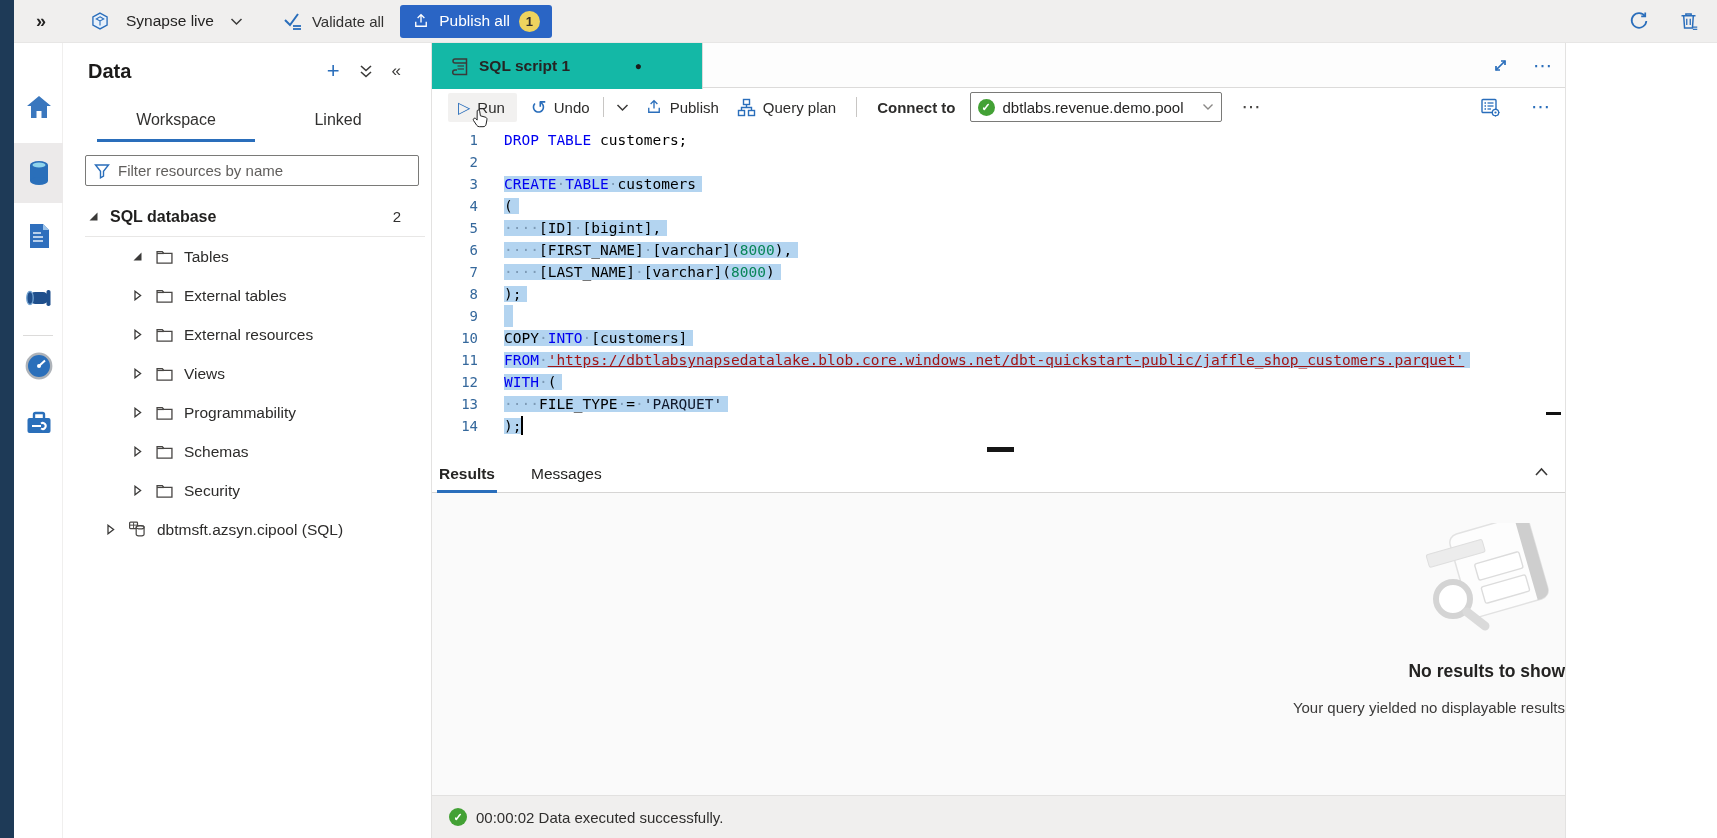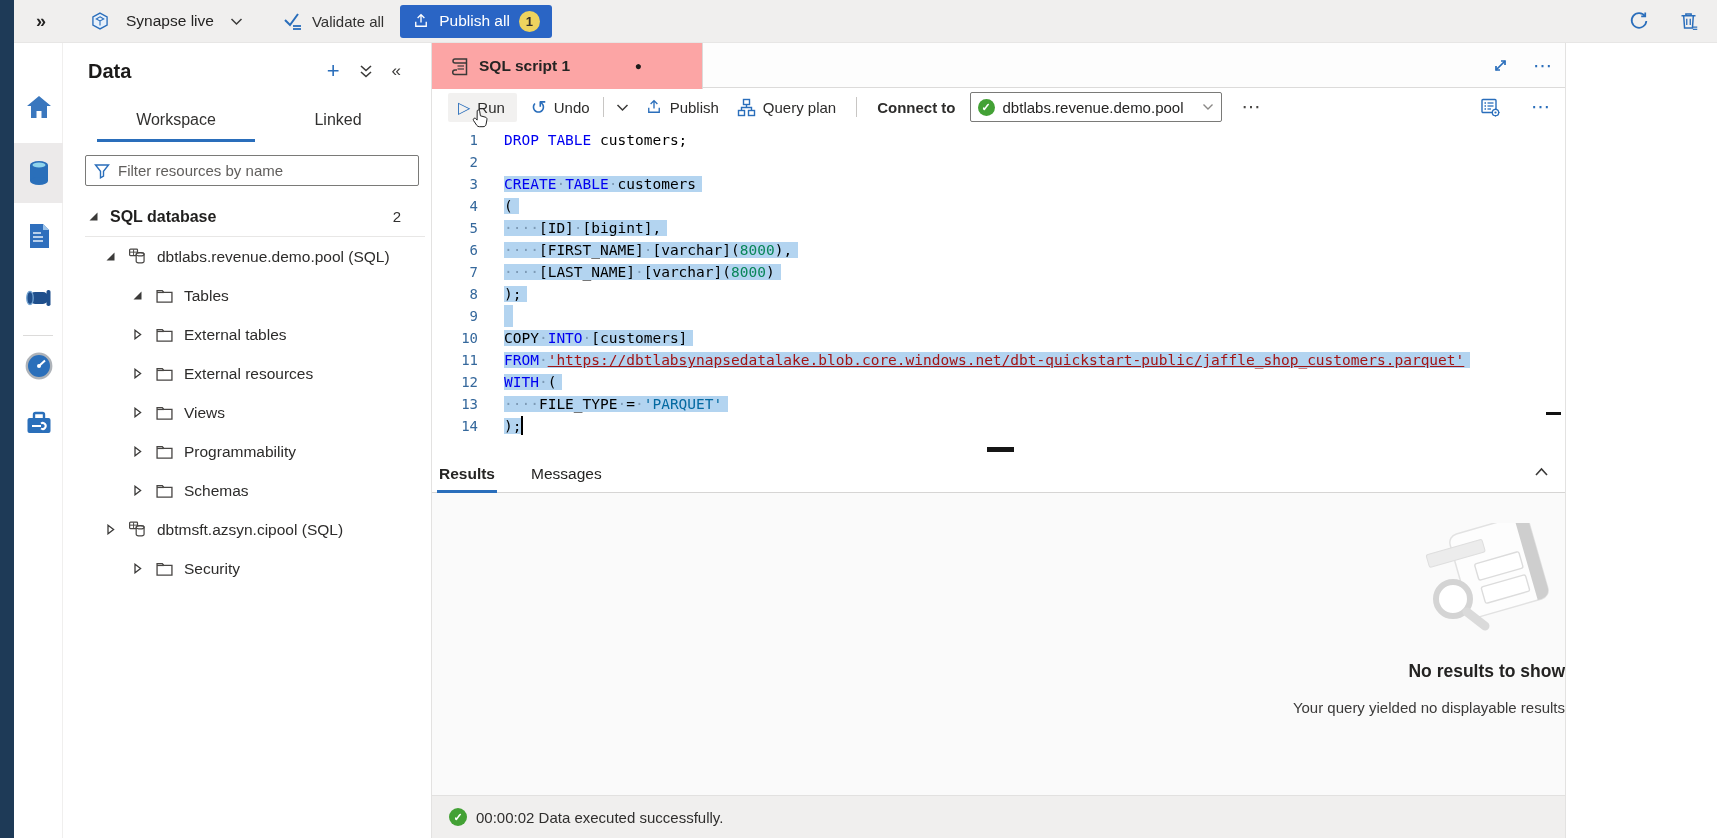--- a/index.html
+++ b/index.html
@@ -50,21 +50,21 @@
 .tlabel{font-size:15.5px;color:#2d2c2b;white-space:nowrap}
 .trow.root .tlabel{font-weight:bold;font-size:16px;color:#201f1e}
 .tcount{margin-left:auto;margin-right:30px;font-size:15px;color:#323130}
 .tree-sep{border-top:1px solid #e8e7e6;margin-left:22px;margin-right:6px}
 
 
 .editor{position:absolute;left:432px;top:43px;width:1133px;bottom:0;background:#fff}
 .rgutter{position:absolute;left:1565px;top:43px;right:0;bottom:0;background:#fff;border-left:1px solid #e3e2e1}
 
 .tabstrip{position:absolute;top:0;left:0;right:0;height:45px;background:#fdfdfd;border-bottom:1px solid #dcdbda}
-.etab{position:absolute;left:0;top:0;width:271px;height:46px;background:#fca5a5;border-right:1px solid #dcdbda;display:flex;align-items:center;z-index:2;cursor:pointer}
+.etab{position:absolute;left:0;top:0;width:271px;height:46px;background:#14b8a6;border-right:1px solid #dcdbda;display:flex;align-items:center;z-index:2;cursor:pointer}
 .etab-title{font-weight:bold;font-size:15.5px;color:#252423;margin-left:10px}
 .dirty{margin-left:auto;margin-right:60px;font-size:12px;color:#1c1b1a}
 .strip-icons{position:absolute;right:12px;top:0;height:45px;display:flex;align-items:center;gap:24px}
 .ellipsis{font-size:19px;color:#2a6ebb;letter-spacing:1px;cursor:pointer;line-height:10px}
 .ellipsis.dark{color:#484644}
 
 .toolbar{position:absolute;top:45px;left:0;right:0;height:38px;background:#fff;display:flex;align-items:center}
 .tbtn{display:flex;align-items:center;gap:7px;color:#2d2c2b;font-size:15px;cursor:pointer;white-space:nowrap}
 .tbtn .bi{color:#2a6ebb;font-size:16px}
 .run{background:#f2f1f0;border-radius:2px;padding:5px 12px 5px 10px;margin-left:16px;position:relative}
@@ -82,21 +82,21 @@
 .cursor-overlay{position:absolute;left:24px;top:16px;z-index:5;pointer-events:none}
 
 
 .code{position:absolute;top:83px;left:0;right:0;height:318px;background:#fff;font-family:"DejaVu Sans Mono",monospace;font-size:14.5px;line-height:22px;padding-top:3px;overflow:hidden}
 .cl{display:flex;height:22px}
 .ln{width:46px;text-align:right;color:#35689c;flex:none;font-size:14px}
 .lc{margin-left:26px;white-space:pre}
 .tok-k{color:#0000f0}
 .tok-t{color:#000}
 .tok-n{color:#098658}
-.tok-s{color:#0369a1}
+.tok-s{color:#0f172a}
 .tok-u{color:#a31515;text-decoration:underline}
 .tok-w{color:#7d9ab5}
 .sel{background:#b3d4f0;padding-right:6px}
 .sel.nopr{padding-right:0}
 .sel.selempty{display:inline-block;width:9px;height:22px}
 .caret{display:inline-block;width:2px;height:19px;background:#000;vertical-align:-4px}
 .ovr-dash{position:absolute;right:4px;top:286px;width:15px;height:3px;background:#111}
 
 
 .sash{position:absolute;top:401px;left:0;right:0;height:12px;background:#fff}
@@ -265,115 +265,102 @@
     </div>
     <div class="tree">
         <div class="trow lvl0 root">
           <svg class="tw" viewBox="0 0 11 11">
             <polygon points="9.5,1.5 9.5,9.5 1.5,9.5" fill="#3b3a39"></polygon>
           </svg>
           <span class="tlabel">SQL database</span>
           <span class="tcount">2</span>
         </div>
         <div class="tree-sep"></div>
+        <div class="trow lvl2">
+          <svg class="tw" viewBox="0 0 11 11">
+            <polygon points="9.5,1.5 9.5,9.5 1.5,9.5" fill="#3b3a39"></polygon>
+          </svg>
+          <svg class="ti" viewBox="0 0 24 24">
+            <path d="M3.5 19.5 v-13 h6 l1.8 2 h9.2 v11 Z" fill="none" stroke="#484644" stroke-width="1.5"></path>
+            <line x1="3.5" y1="8.5" x2="11.3" y2="8.5" stroke="#484644" stroke-width="1.5"></line>
+          </svg>
+          <span class="tlabel">Tables</span>
+        </div>
+        <div class="trow lvl2">
+          <svg class="tw" viewBox="0 0 11 11">
+            <polygon points="3,1.2 8.6,5.5 3,9.8" fill="none" stroke="#3b3a39" stroke-width="1.3"></polygon>
+          </svg>
+          <svg class="ti" viewBox="0 0 24 24">
+            <path d="M3.5 19.5 v-13 h6 l1.8 2 h9.2 v11 Z" fill="none" stroke="#484644" stroke-width="1.5"></path>
+            <line x1="3.5" y1="8.5" x2="11.3" y2="8.5" stroke="#484644" stroke-width="1.5"></line>
+          </svg>
+          <span class="tlabel">External tables</span>
+        </div>
+        <div class="trow lvl2">
+          <svg class="tw" viewBox="0 0 11 11">
+            <polygon points="3,1.2 8.6,5.5 3,9.8" fill="none" stroke="#3b3a39" stroke-width="1.3"></polygon>
+          </svg>
+          <svg class="ti" viewBox="0 0 24 24">
+            <path d="M3.5 19.5 v-13 h6 l1.8 2 h9.2 v11 Z" fill="none" stroke="#484644" stroke-width="1.5"></path>
+            <line x1="3.5" y1="8.5" x2="11.3" y2="8.5" stroke="#484644" stroke-width="1.5"></line>
+          </svg>
+          <span class="tlabel">External resources</span>
+        </div>
+        <div class="trow lvl2">
+          <svg class="tw" viewBox="0 0 11 11">
+            <polygon points="3,1.2 8.6,5.5 3,9.8" fill="none" stroke="#3b3a39" stroke-width="1.3"></polygon>
+          </svg>
+          <svg class="ti" viewBox="0 0 24 24">
+            <path d="M3.5 19.5 v-13 h6 l1.8 2 h9.2 v11 Z" fill="none" stroke="#484644" stroke-width="1.5"></path>
+            <line x1="3.5" y1="8.5" x2="11.3" y2="8.5" stroke="#484644" stroke-width="1.5"></line>
+          </svg>
+          <span class="tlabel">Views</span>
+        </div>
+        <div class="trow lvl2">
+          <svg class="tw" viewBox="0 0 11 11">
+            <polygon points="3,1.2 8.6,5.5 3,9.8" fill="none" stroke="#3b3a39" stroke-width="1.3"></polygon>
+          </svg>
+          <svg class="ti" viewBox="0 0 24 24">
+            <path d="M3.5 19.5 v-13 h6 l1.8 2 h9.2 v11 Z" fill="none" stroke="#484644" stroke-width="1.5"></path>
+            <line x1="3.5" y1="8.5" x2="11.3" y2="8.5" stroke="#484644" stroke-width="1.5"></line>
+          </svg>
+          <span class="tlabel">Programmability</span>
+        </div>
+        <div class="trow lvl2">
+          <svg class="tw" viewBox="0 0 11 11">
+            <polygon points="3,1.2 8.6,5.5 3,9.8" fill="none" stroke="#3b3a39" stroke-width="1.3"></polygon>
+          </svg>
+          <svg class="ti" viewBox="0 0 24 24">
+            <path d="M3.5 19.5 v-13 h6 l1.8 2 h9.2 v11 Z" fill="none" stroke="#484644" stroke-width="1.5"></path>
+            <line x1="3.5" y1="8.5" x2="11.3" y2="8.5" stroke="#484644" stroke-width="1.5"></line>
+          </svg>
+          <span class="tlabel">Schemas</span>
+        </div>
+        <div class="trow lvl2">
+          <svg class="tw" viewBox="0 0 11 11">
+            <polygon points="3,1.2 8.6,5.5 3,9.8" fill="none" stroke="#3b3a39" stroke-width="1.3"></polygon>
+          </svg>
+          <svg class="ti" viewBox="0 0 24 24">
+            <path d="M3.5 19.5 v-13 h6 l1.8 2 h9.2 v11 Z" fill="none" stroke="#484644" stroke-width="1.5"></path>
+            <line x1="3.5" y1="8.5" x2="11.3" y2="8.5" stroke="#484644" stroke-width="1.5"></line>
+          </svg>
+          <span class="tlabel">Security</span>
+        </div>
         <div class="trow lvl1">
           <svg class="tw" viewBox="0 0 11 11">
-            <polygon points="9.5,1.5 9.5,9.5 1.5,9.5" fill="#3b3a39"></polygon>
+            <polygon points="3,1.2 8.6,5.5 3,9.8" fill="none" stroke="#3b3a39" stroke-width="1.3"></polygon>
           </svg>
           <svg class="ti" viewBox="0 0 24 24">
             <rect x="3" y="3.5" width="9" height="7.5" rx="1" fill="#fff" stroke="#484644" stroke-width="1.4"></rect>
             <line x1="3.5" y1="7" x2="11.5" y2="7" stroke="#484644" stroke-width="1.1"></line>
             <line x1="7.5" y1="4" x2="7.5" y2="11" stroke="#484644" stroke-width="1.1"></line>
             <path d="M10.5 9.5 a4.5 1.9 0 0 1 9 0 v8 a4.5 1.9 0 0 1 -9 0 Z" fill="#fff" stroke="#484644" stroke-width="1.4"></path>
             <ellipse cx="15" cy="9.5" rx="4.5" ry="1.9" fill="none" stroke="#484644" stroke-width="1.4"></ellipse>
           </svg>
-          <span class="tlabel">dbtlabs.revenue.demo.pool (SQL)</span>
-        </div>
-        <div class="trow lvl2">
-          <svg class="tw" viewBox="0 0 11 11">
-            <polygon points="9.5,1.5 9.5,9.5 1.5,9.5" fill="#3b3a39"></polygon>
-          </svg>
-          <svg class="ti" viewBox="0 0 24 24">
-            <path d="M3.5 19.5 v-13 h6 l1.8 2 h9.2 v11 Z" fill="none" stroke="#484644" stroke-width="1.5"></path>
-            <line x1="3.5" y1="8.5" x2="11.3" y2="8.5" stroke="#484644" stroke-width="1.5"></line>
-          </svg>
-          <span class="tlabel">Tables</span>
-        </div>
-        <div class="trow lvl2">
-          <svg class="tw" viewBox="0 0 11 11">
-            <polygon points="3,1.2 8.6,5.5 3,9.8" fill="none" stroke="#3b3a39" stroke-width="1.3"></polygon>
-          </svg>
-          <svg class="ti" viewBox="0 0 24 24">
-            <path d="M3.5 19.5 v-13 h6 l1.8 2 h9.2 v11 Z" fill="none" stroke="#484644" stroke-width="1.5"></path>
-            <line x1="3.5" y1="8.5" x2="11.3" y2="8.5" stroke="#484644" stroke-width="1.5"></line>
-          </svg>
-          <span class="tlabel">External tables</span>
-        </div>
-        <div class="trow lvl2">
-          <svg class="tw" viewBox="0 0 11 11">
-            <polygon points="3,1.2 8.6,5.5 3,9.8" fill="none" stroke="#3b3a39" stroke-width="1.3"></polygon>
-          </svg>
-          <svg class="ti" viewBox="0 0 24 24">
-            <path d="M3.5 19.5 v-13 h6 l1.8 2 h9.2 v11 Z" fill="none" stroke="#484644" stroke-width="1.5"></path>
-            <line x1="3.5" y1="8.5" x2="11.3" y2="8.5" stroke="#484644" stroke-width="1.5"></line>
-          </svg>
-          <span class="tlabel">External resources</span>
-        </div>
-        <div class="trow lvl2">
-          <svg class="tw" viewBox="0 0 11 11">
-            <polygon points="3,1.2 8.6,5.5 3,9.8" fill="none" stroke="#3b3a39" stroke-width="1.3"></polygon>
-          </svg>
-          <svg class="ti" viewBox="0 0 24 24">
-            <path d="M3.5 19.5 v-13 h6 l1.8 2 h9.2 v11 Z" fill="none" stroke="#484644" stroke-width="1.5"></path>
-            <line x1="3.5" y1="8.5" x2="11.3" y2="8.5" stroke="#484644" stroke-width="1.5"></line>
-          </svg>
-          <span class="tlabel">Views</span>
-        </div>
-        <div class="trow lvl2">
-          <svg class="tw" viewBox="0 0 11 11">
-            <polygon points="3,1.2 8.6,5.5 3,9.8" fill="none" stroke="#3b3a39" stroke-width="1.3"></polygon>
-          </svg>
-          <svg class="ti" viewBox="0 0 24 24">
-            <path d="M3.5 19.5 v-13 h6 l1.8 2 h9.2 v11 Z" fill="none" stroke="#484644" stroke-width="1.5"></path>
-            <line x1="3.5" y1="8.5" x2="11.3" y2="8.5" stroke="#484644" stroke-width="1.5"></line>
-          </svg>
-          <span class="tlabel">Programmability</span>
-        </div>
-        <div class="trow lvl2">
-          <svg class="tw" viewBox="0 0 11 11">
-            <polygon points="3,1.2 8.6,5.5 3,9.8" fill="none" stroke="#3b3a39" stroke-width="1.3"></polygon>
-          </svg>
-          <svg class="ti" viewBox="0 0 24 24">
-            <path d="M3.5 19.5 v-13 h6 l1.8 2 h9.2 v11 Z" fill="none" stroke="#484644" stroke-width="1.5"></path>
-            <line x1="3.5" y1="8.5" x2="11.3" y2="8.5" stroke="#484644" stroke-width="1.5"></line>
-          </svg>
-          <span class="tlabel">Schemas</span>
-        </div>
-        <div class="trow lvl1">
-          <svg class="tw" viewBox="0 0 11 11">
-            <polygon points="3,1.2 8.6,5.5 3,9.8" fill="none" stroke="#3b3a39" stroke-width="1.3"></polygon>
-          </svg>
-          <svg class="ti" viewBox="0 0 24 24">
-            <rect x="3" y="3.5" width="9" height="7.5" rx="1" fill="#fff" stroke="#484644" stroke-width="1.4"></rect>
-            <line x1="3.5" y1="7" x2="11.5" y2="7" stroke="#484644" stroke-width="1.1"></line>
-            <line x1="7.5" y1="4" x2="7.5" y2="11" stroke="#484644" stroke-width="1.1"></line>
-            <path d="M10.5 9.5 a4.5 1.9 0 0 1 9 0 v8 a4.5 1.9 0 0 1 -9 0 Z" fill="#fff" stroke="#484644" stroke-width="1.4"></path>
-            <ellipse cx="15" cy="9.5" rx="4.5" ry="1.9" fill="none" stroke="#484644" stroke-width="1.4"></ellipse>
-          </svg>
           <span class="tlabel">dbtmsft.azsyn.cipool (SQL)</span>
-        </div>
-        <div class="trow lvl2">
-          <svg class="tw" viewBox="0 0 11 11">
-            <polygon points="3,1.2 8.6,5.5 3,9.8" fill="none" stroke="#3b3a39" stroke-width="1.3"></polygon>
-          </svg>
-          <svg class="ti" viewBox="0 0 24 24">
-            <path d="M3.5 19.5 v-13 h6 l1.8 2 h9.2 v11 Z" fill="none" stroke="#484644" stroke-width="1.5"></path>
-            <line x1="3.5" y1="8.5" x2="11.3" y2="8.5" stroke="#484644" stroke-width="1.5"></line>
-          </svg>
-          <span class="tlabel">Security</span>
         </div>
       </div>
   </aside>
 
   <main class="editor">
 
     <div class="tabstrip">
       <div class="etab">
         <span style="margin-left:18px">
           <svg width="19" height="21" viewBox="0 0 19 21">

